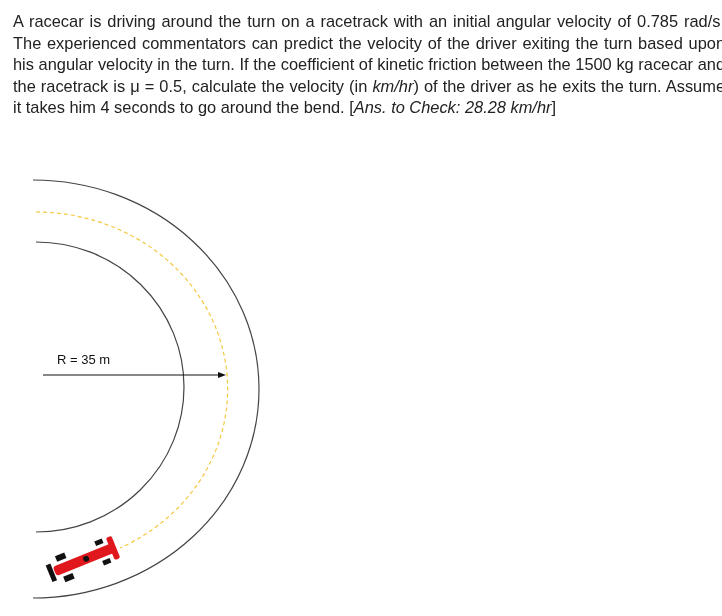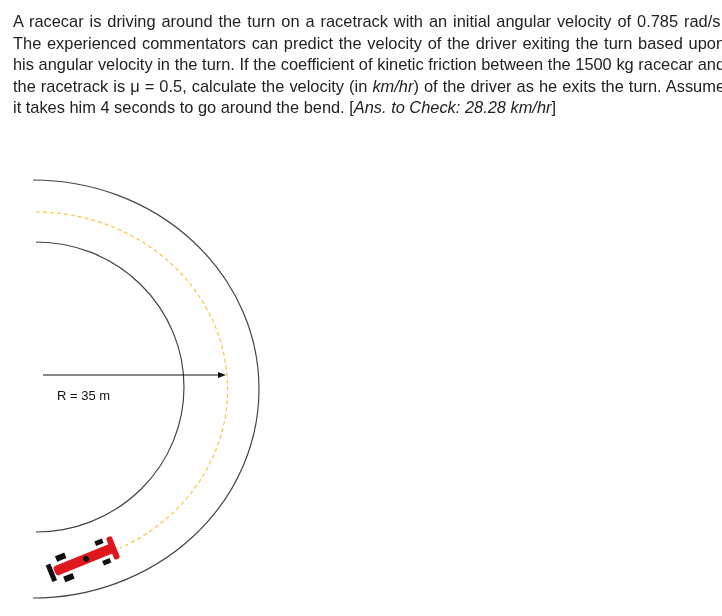--- a/index.html
+++ b/index.html
@@ -1,20 +1,20 @@
 <!DOCTYPE html>
 <html><head>
 <meta charset="utf-8">
 <style>
   html,body{margin:0;padding:0;background:#fff;}
   body{width:722px;height:616px;position:relative;overflow:hidden;font-family:"Liberation Sans",sans-serif;}
   .problem{position:absolute;left:13px;top:11px;width:712px;font-size:16.4px;line-height:21.6px;color:#222;text-align:justify;}
   .problem i{font-style:italic;}
   .diagram{position:absolute;left:0;top:160px;}
-  .label{position:absolute;left:57px;top:352px;font-size:13px;color:#111;margin-top:36px;}
+  .label{position:absolute;left:57px;top:352px;font-size:13px;color:#111;}
 </style>
 </head>
 <body>
 
 <div class="problem"><span>A racecar is driving around the turn on a racetrack with an initial angular velocity of 0.785 rad/s.  The experienced commentators can predict the velocity of the driver exiting the turn based upon his angular velocity in the turn.  If the coefficient of kinetic friction between the 1500 kg racecar and the racetrack is μ = 0.5, calculate the velocity (in </span><i>km/hr</i><span>) of the driver as he exits the turn. Assume it takes him 4 seconds to go around the bend. [</span><i>Ans. to Check: 28.28 km/hr</i><span>]</span></div>
 
 <svg class="diagram" width="722" height="456" viewBox="0 160 722 456">
   <path d="M33 180 A 226 209 0 0 1 33 598" fill="none" stroke="#444" stroke-width="1.2"></path>
   <path d="M36 212 A 192 177 0 0 1 120 548" fill="none" stroke="#f5c842" stroke-width="1.2" stroke-dasharray="4,3"></path>
   <path d="M36 242 A 148 145 0 0 1 36 532" fill="none" stroke="#444" stroke-width="1.2"></path>

